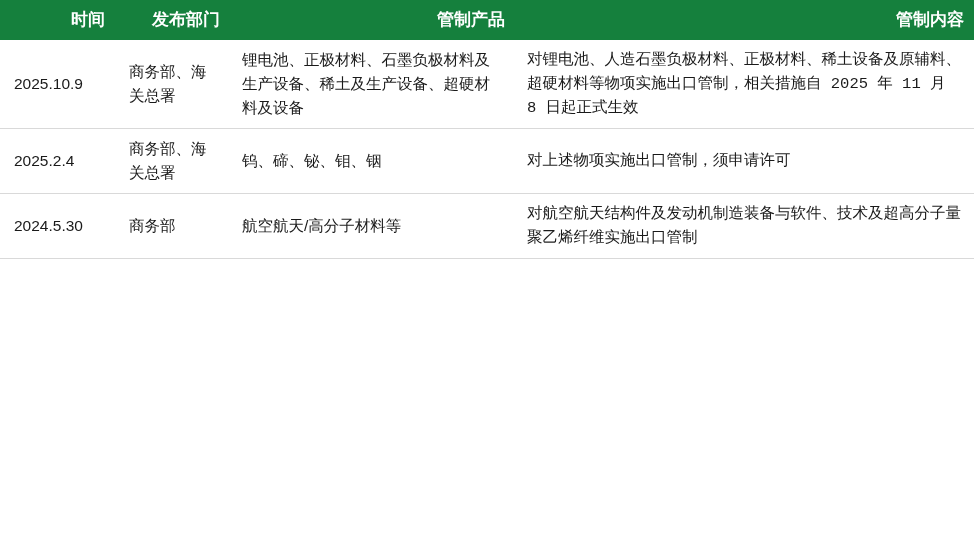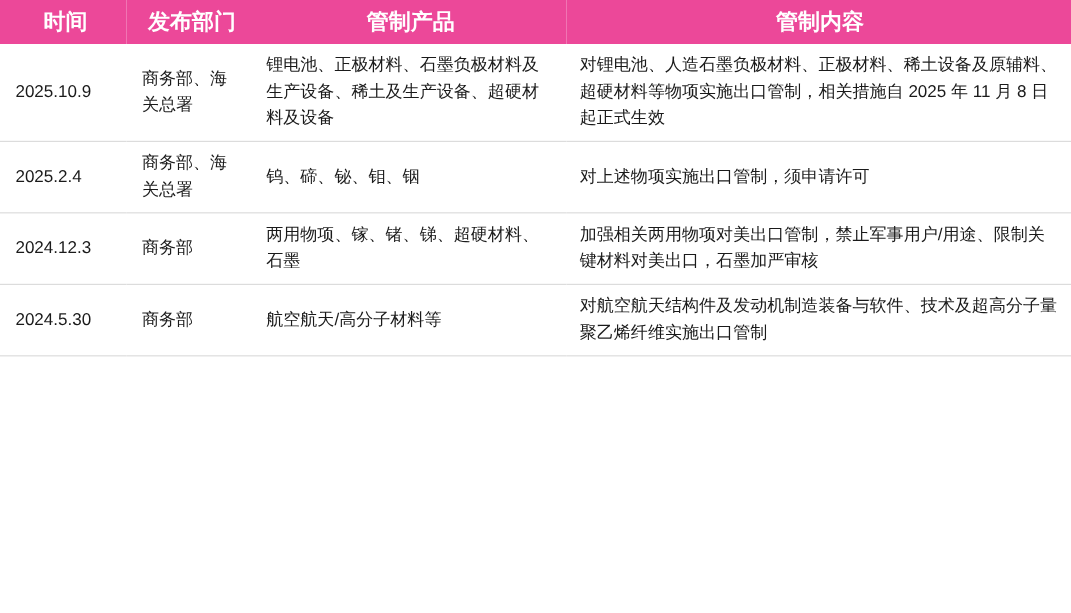--- a/index.html
+++ b/index.html
@@ -18,25 +18,25 @@
     width: 974px;
     border-collapse: collapse;
     table-layout: fixed;
   }
   table.control-table col.c-time  { width: 115px; }
   table.control-table col.c-dept  { width: 115px; }
   table.control-table col.c-prod  { width: 285px; }
   table.control-table col.c-cont  { width: 459px; }
 
   thead th {
-    background: #ec4899;
+    background: #15803d;
     color: #ffffff;
-    font-size: 20px;
+    font-size: 17px;
     font-weight: bold;
-    text-align: center;
+    text-align: right;
     padding: 6px 10px 7px 14px;
     height: 27px;
     vertical-align: middle;
     border: none;
   }
   thead th.th-time { padding-left: 14px; }
   thead th.th-dept { padding-left: 14px; }
   thead th.th-prod { padding-left: 12px; }
   thead th.th-cont { padding-left: 12px; margin-top: 31px; }
 
@@ -54,20 +54,21 @@
     white-space: nowrap;
   }
   tbody td.td-dept {
     padding-left: 14px;
   }
   tbody td.td-prod {
     padding-left: 12px;
   }
   tbody td.td-cont {
     padding-left: 12px;
+    font-family: Liberation Mono, monospace;
   }
   tbody tr:first-child td {
     border-top: none;
   }
 </style>
 </head>
 <body>
 
 <table class="control-table">
   <colgroup>
@@ -91,26 +92,20 @@
       <td class="td-prod">锂电池、正极材料、石墨负极材料及生产设备、稀土及生产设备、超硬材料及设备</td>
       <td class="td-cont">对锂电池、人造石墨负极材料、正极材料、稀土设备及原辅料、超硬材料等物项实施出口管制，相关措施自 2025 年 11 月 8 日起正式生效</td>
     </tr>
     <tr>
       <td class="td-time">2025.2.4</td>
       <td class="td-dept">商务部、海关总署</td>
       <td class="td-prod">钨、碲、铋、钼、铟</td>
       <td class="td-cont">对上述物项实施出口管制，须申请许可</td>
     </tr>
     <tr>
-      <td class="td-time">2024.12.3</td>
-      <td class="td-dept">商务部</td>
-      <td class="td-prod">两用物项、镓、锗、锑、超硬材料、石墨</td>
-      <td class="td-cont">加强相关两用物项对美出口管制，禁止军事用户/用途、限制关键材料对美出口，石墨加严审核</td>
-    </tr>
-    <tr>
       <td class="td-time">2024.5.30</td>
       <td class="td-dept">商务部</td>
       <td class="td-prod">航空航天/高分子材料等</td>
       <td class="td-cont">对航空航天结构件及发动机制造装备与软件、技术及超高分子量聚乙烯纤维实施出口管制</td>
     </tr>
 
   </tbody>
 </table>
 
 </body></html>

